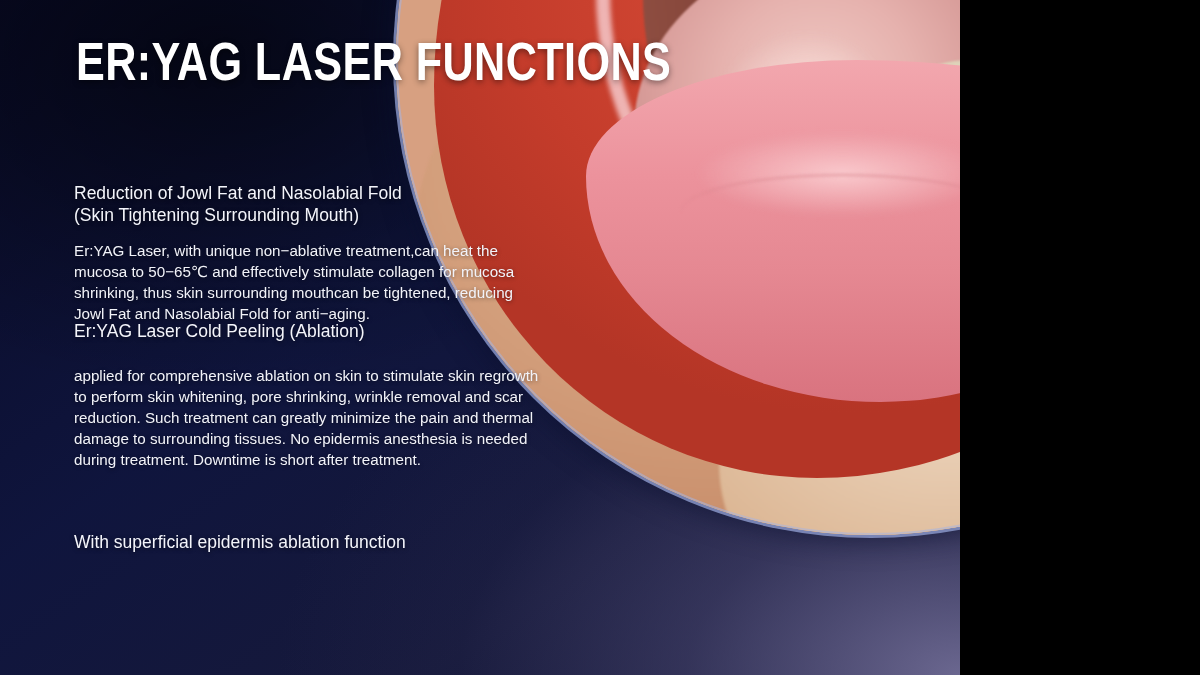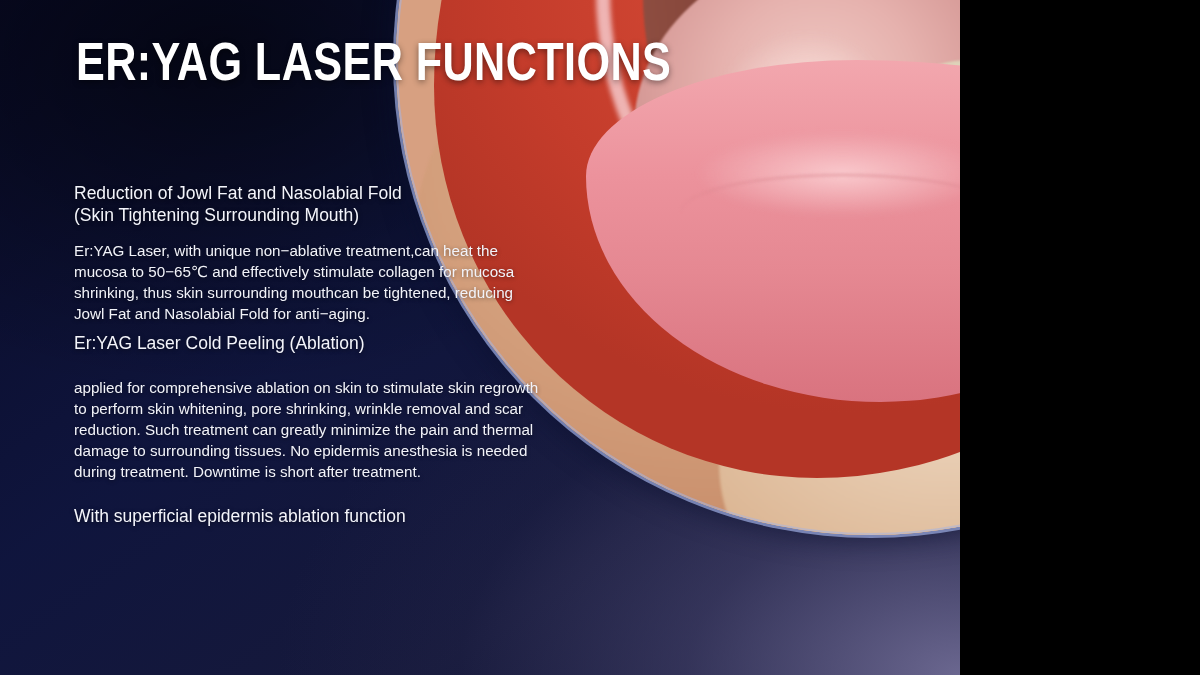--- a/index.html
+++ b/index.html
@@ -292,23 +292,23 @@
   }
   .block p {
     margin: 0;
     font-size: 15.2px;
     line-height: 1.38;
     font-weight: 400;
     color: #f2f3f9;
     text-shadow: 0 1px 4px rgba(0,0,0,0.45);
   }
   #block-1 { top: 182px; }
-  #block-2 { top: 332px; }
+  #block-2 { top: 320px; }
   #block-2 h2 { margin-bottom: 24px; }
-  #block-3 { top: 505px; }
+  #block-3 { top: 531px; }
   #block-3 h2 { margin-bottom: 20px; }
 </style>
 </head>
 <body>
 
 <div class="slide">
 
   <div class="bg-base"></div>
   <div class="bg-tintA"></div>
   <div class="bg-tintB"></div>

